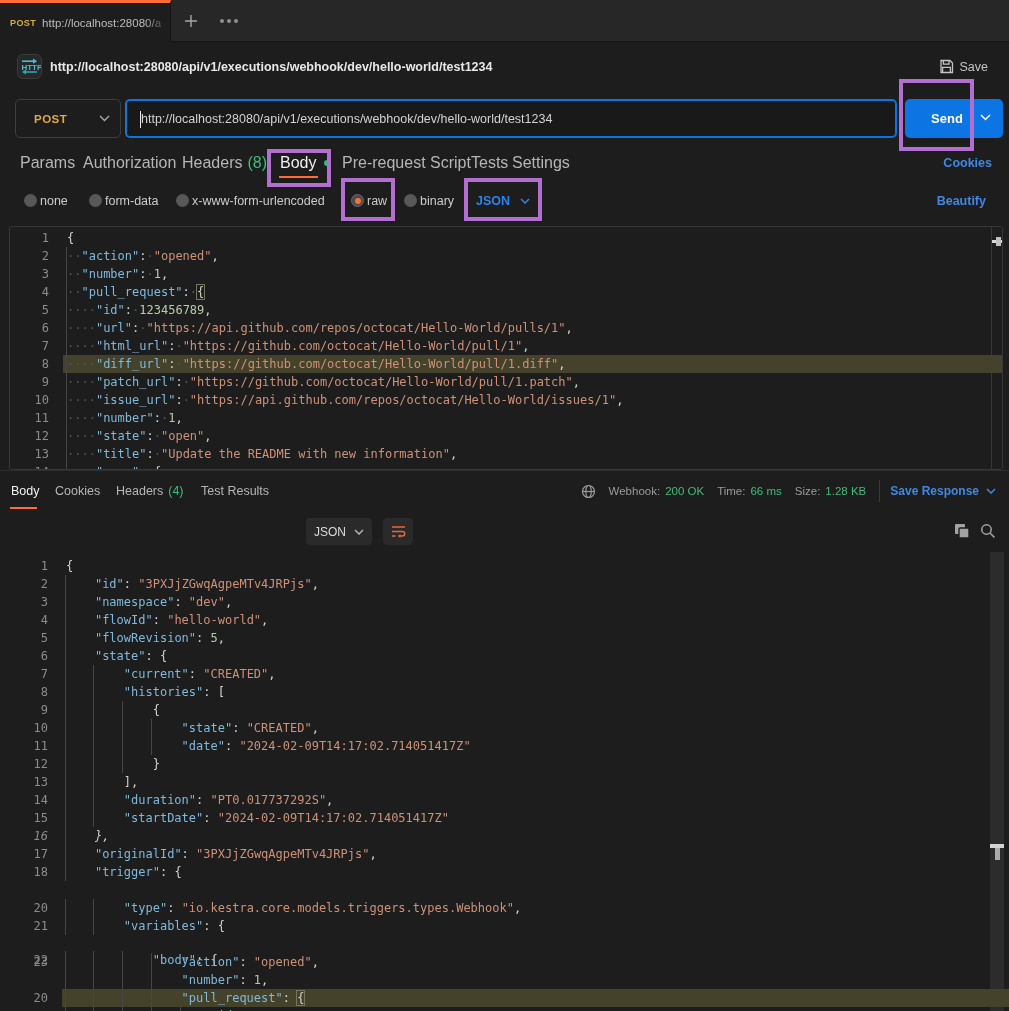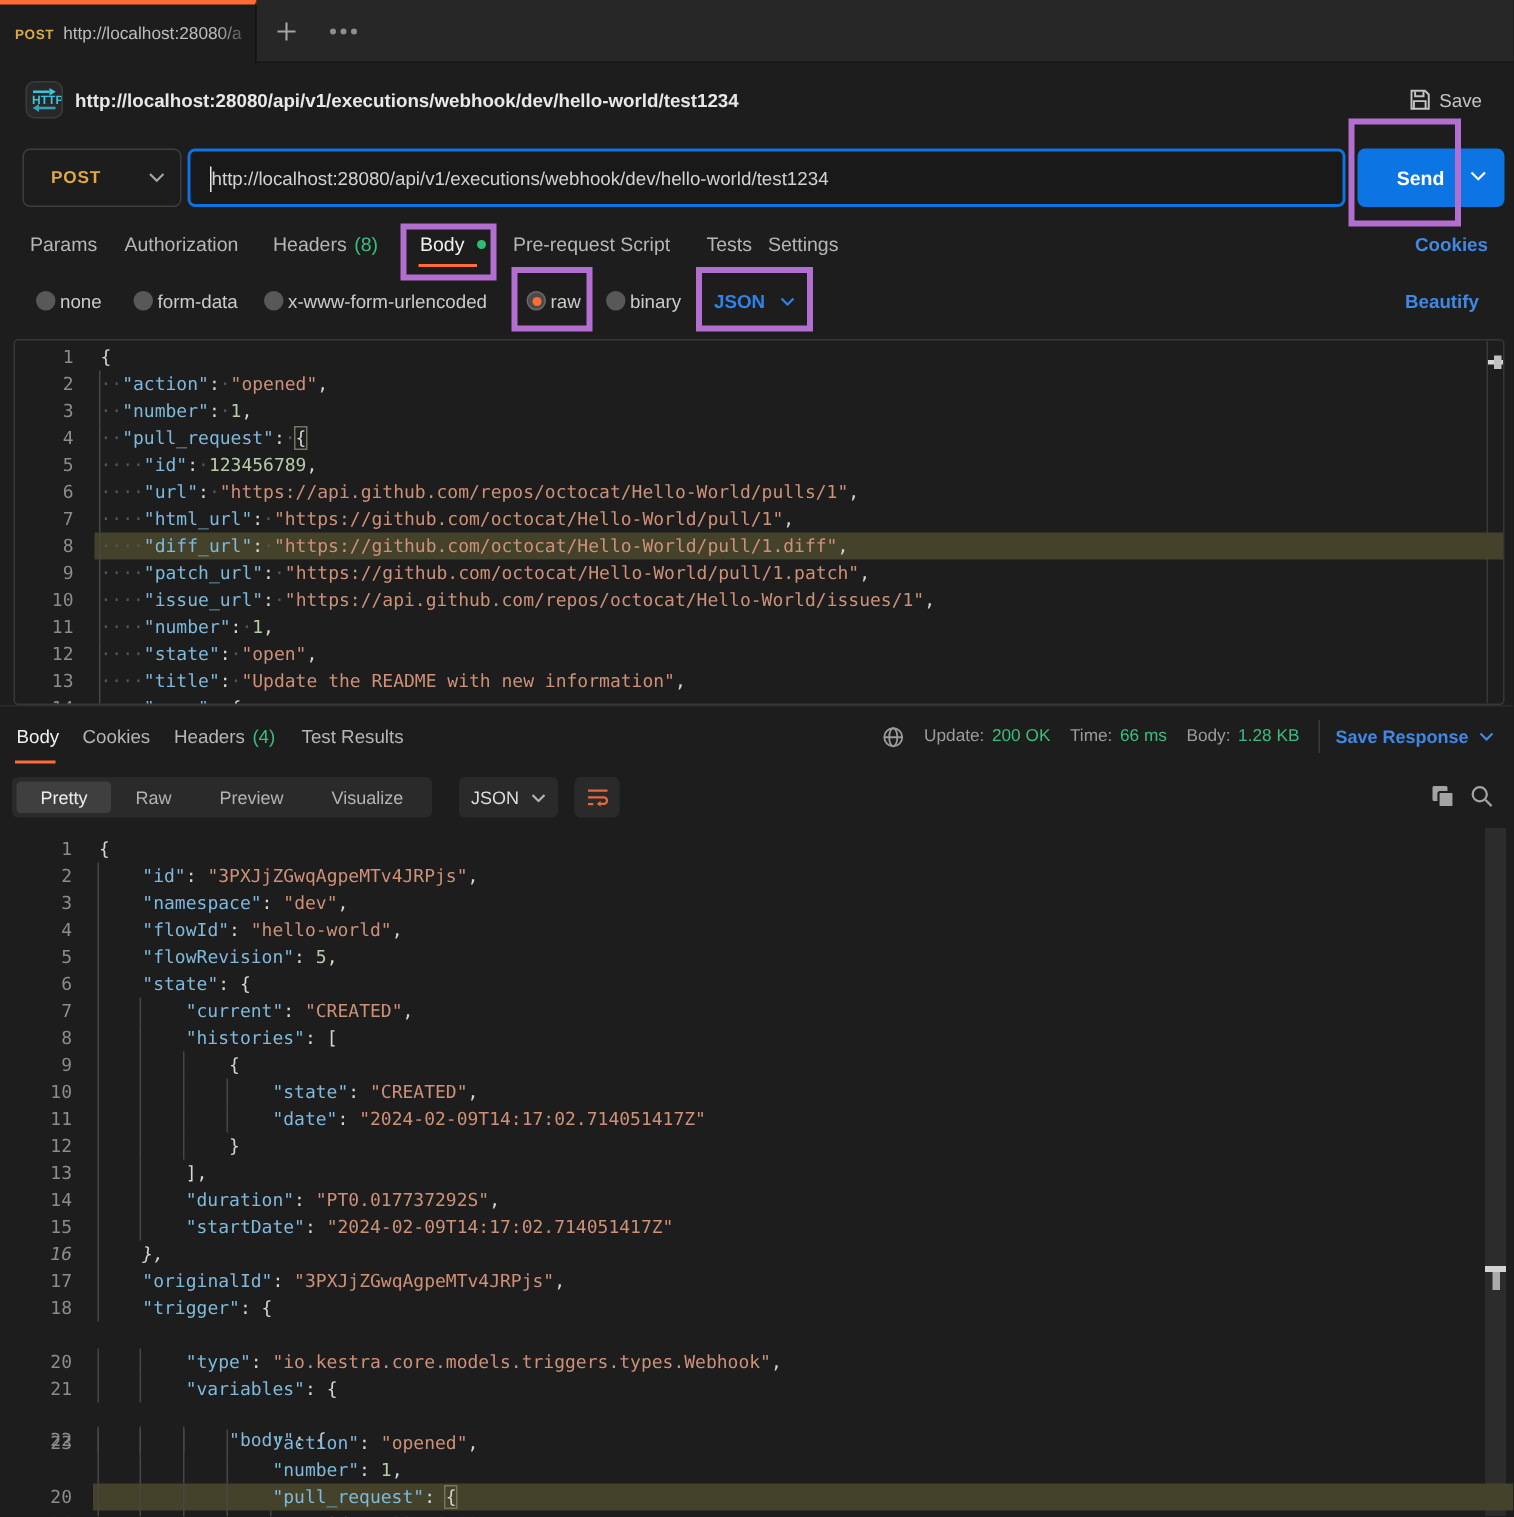--- a/index.html
+++ b/index.html
@@ -37,21 +37,21 @@
   #method-select svg { position:absolute; right:10px; }
   #url-input { position:absolute; left:125px; top:9px; width:772px; height:39px; border:2px solid #0e72e0; border-radius:5px; background:#191919; display:flex; align-items:center; }
   #url-input .cursor { position:absolute; left:13px; top:10px; width:1px; height:17px; background:#e8e8e8; }
   #url-input .utext { margin-left:14px; font-size:12.5px; color:#d2d2d2; white-space:nowrap; }
   #send-btn { position:absolute; left:905px; top:9px; width:98px; height:39px; background:#0d74e4; border-radius:5px; }
   #send-btn .slabel { position:absolute; left:16px; top:0; width:52px; height:39px; display:flex; align-items:center; justify-content:center; color:#fff; font-size:13px; font-weight:700; }
   #send-btn svg { position:absolute; right:12px; top:15px; }
 
   
   #req-tabs { position:absolute; left:0; top:145px; width:1009px; height:35px; }
-  .rtab { position:absolute; top:0; height:35px; display:flex; align-items:center; font-size:13px; color:#b6b6b6; white-space:nowrap; }
+  .rtab { position:absolute; top:0; height:35px; display:flex; align-items:center; font-size:16px; color:#b6b6b6; white-space:nowrap; }
   .rtab .cnt { color:#3dbd7d; margin-left:5px; }
   .rtab.active { color:#f0f0f0; }
   .rtab .gdot { width:6px; height:6px; border-radius:50%; background:#2ebd70; margin-left:8px; }
   #body-underline { position:absolute; left:279px; top:31px; width:39px; height:2px; background:#ff6c37; }
   #cookies-link { position:absolute; right:17px; top:0; height:35px; display:flex; align-items:center; font-size:12.5px; font-weight:700; color:#4088e4; }
 
   
   #body-type-row { position:absolute; left:0; top:180px; width:1009px; height:46px; }
   .radio { position:absolute; top:14px; width:13px; height:13px; border-radius:50%; background:#585858; }
   .radio.sel { background:#4b4b4b; border:1px solid #6a6a6a; }
@@ -304,29 +304,29 @@
 
 <div id="resp-tabs">
   <div id="resp-body-underline"></div>
   <div id="resp-meta">
     <svg width="15" height="15" viewBox="0 0 15 15">
       <circle cx="7.5" cy="7.5" r="6" fill="none" stroke="#9b9b9b" stroke-width="1.2"></circle>
       <ellipse cx="7.5" cy="7.5" rx="2.7" ry="6" fill="none" stroke="#9b9b9b" stroke-width="1.2"></ellipse>
       <path d="M1.5 7.5h12" stroke="#9b9b9b" stroke-width="1.2"></path>
     </svg>
     <div class="meta-item">
-      <span>Update:</span>
+      <span>Webhook:</span>
       <span class="meta-val">200 OK</span>
     </div>
     <div class="meta-item">
       <span>Time:</span>
       <span class="meta-val">66 ms</span>
     </div>
     <div class="meta-item">
-      <span>Body:</span>
+      <span>Size:</span>
       <span class="meta-val">1.28 KB</span>
     </div>
     <div id="meta-divider"></div>
     <div id="save-response">
       <span>Save Response</span>
       <svg width="10" height="6" viewBox="0 0 10 6">
           <path d="M1 1l4 4 4-4" stroke="#4088e4" stroke-width="1.5" fill="none"></path>
         </svg>
     </div>
   </div>
@@ -339,26 +339,20 @@
     <div class="resp-tab" style="left: 116px;">
       <span>Headers</span>
       <span class="cnt" style="color: rgb(61, 189, 125); margin-left: 5px;">(4)</span>
     </div>
     <div class="resp-tab" style="left: 201px;">
       <span>Test Results</span>
     </div>
   </div>
 
 <div id="resp-toolbar">
-  <div id="view-group">
-      <div class="view-chip active">Pretty</div>
-      <div class="view-chip">Raw</div>
-      <div class="view-chip">Preview</div>
-      <div class="view-chip">Visualize</div>
-    </div>
   <div id="resp-fmt">
     <span>JSON</span>
     <svg width="10" height="6" viewBox="0 0 10 6">
         <path d="M1 1l4 4 4-4" stroke="#b3b3b3" stroke-width="1.5" fill="none"></path>
       </svg>
   </div>
   <div id="wrap-btn">
     <svg width="15" height="13" viewBox="0 0 15 13">
       <path d="M1 2h13" stroke="#e8663d" stroke-width="1.5" fill="none"></path>
       <path d="M1 6.5h10.5a2.2 2.2 0 0 1 0 4.4h-4" stroke="#e8663d" stroke-width="1.5" fill="none"></path>

